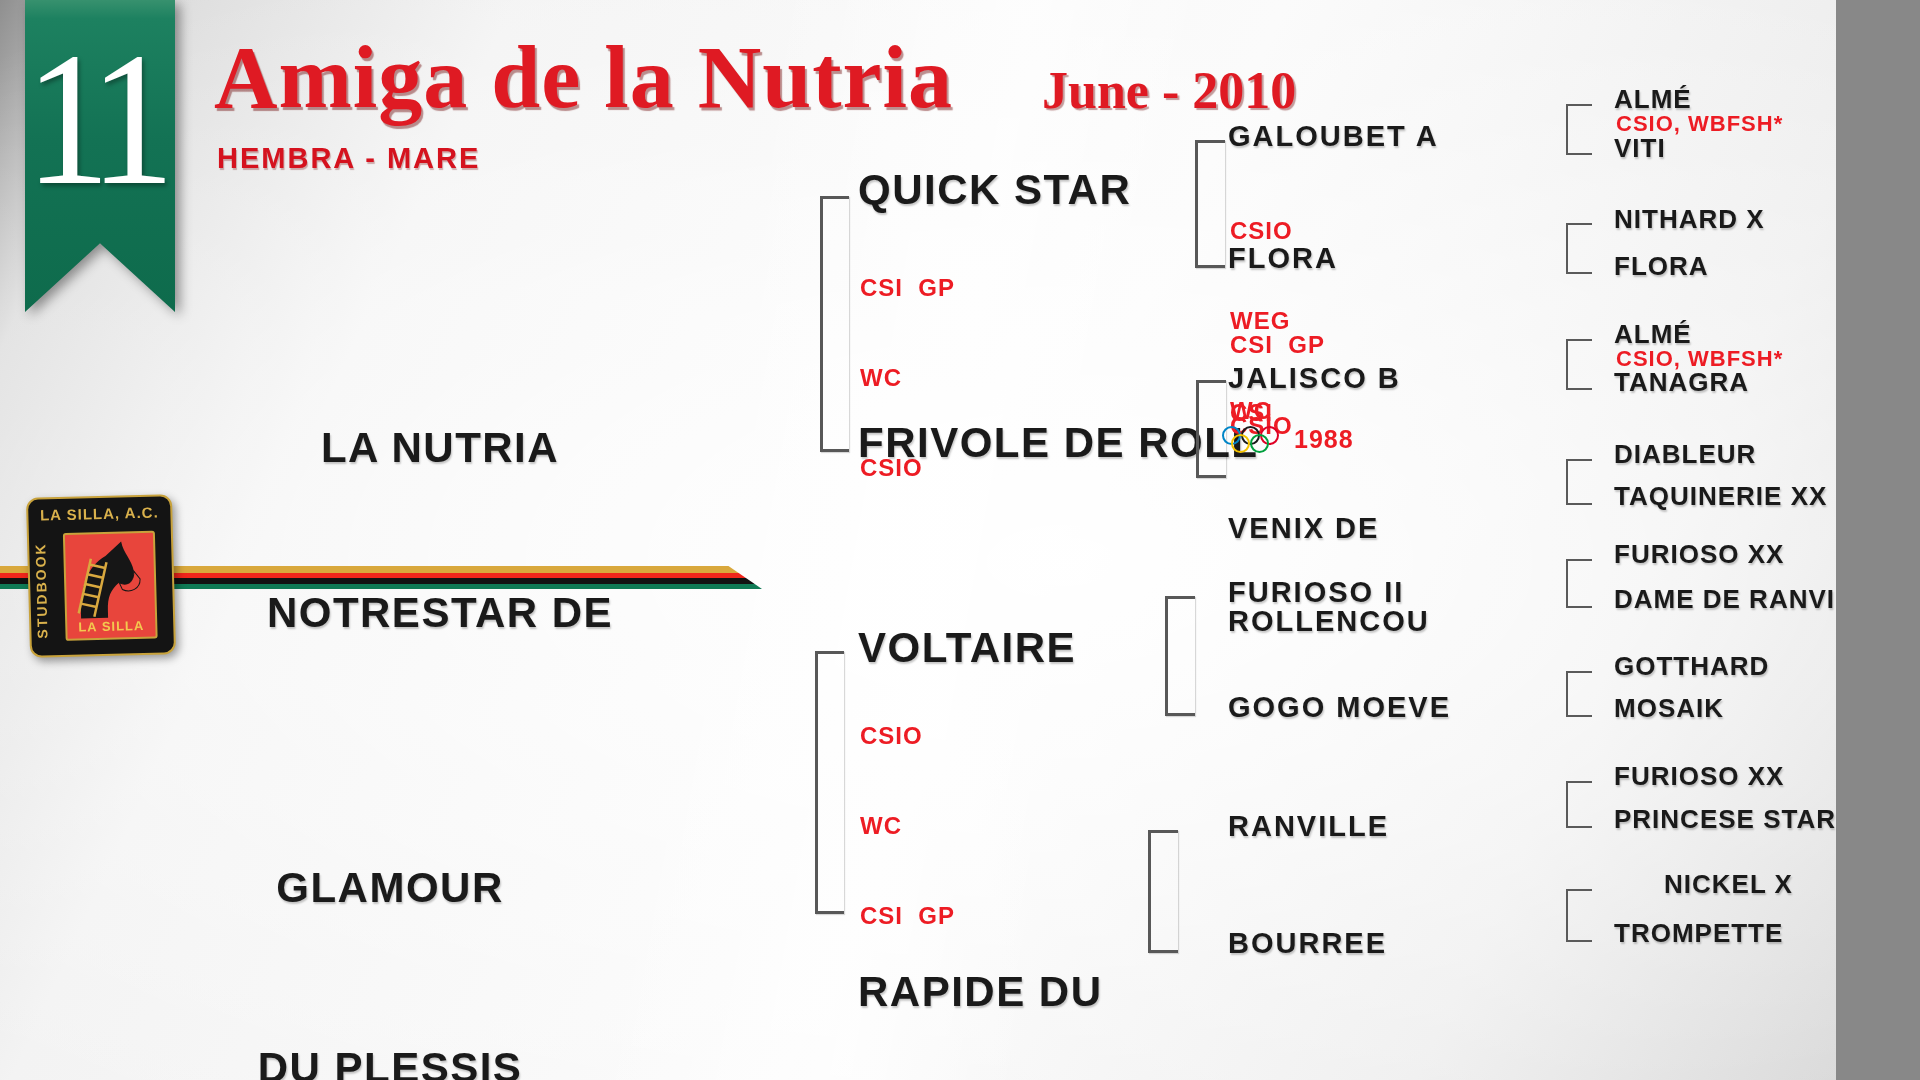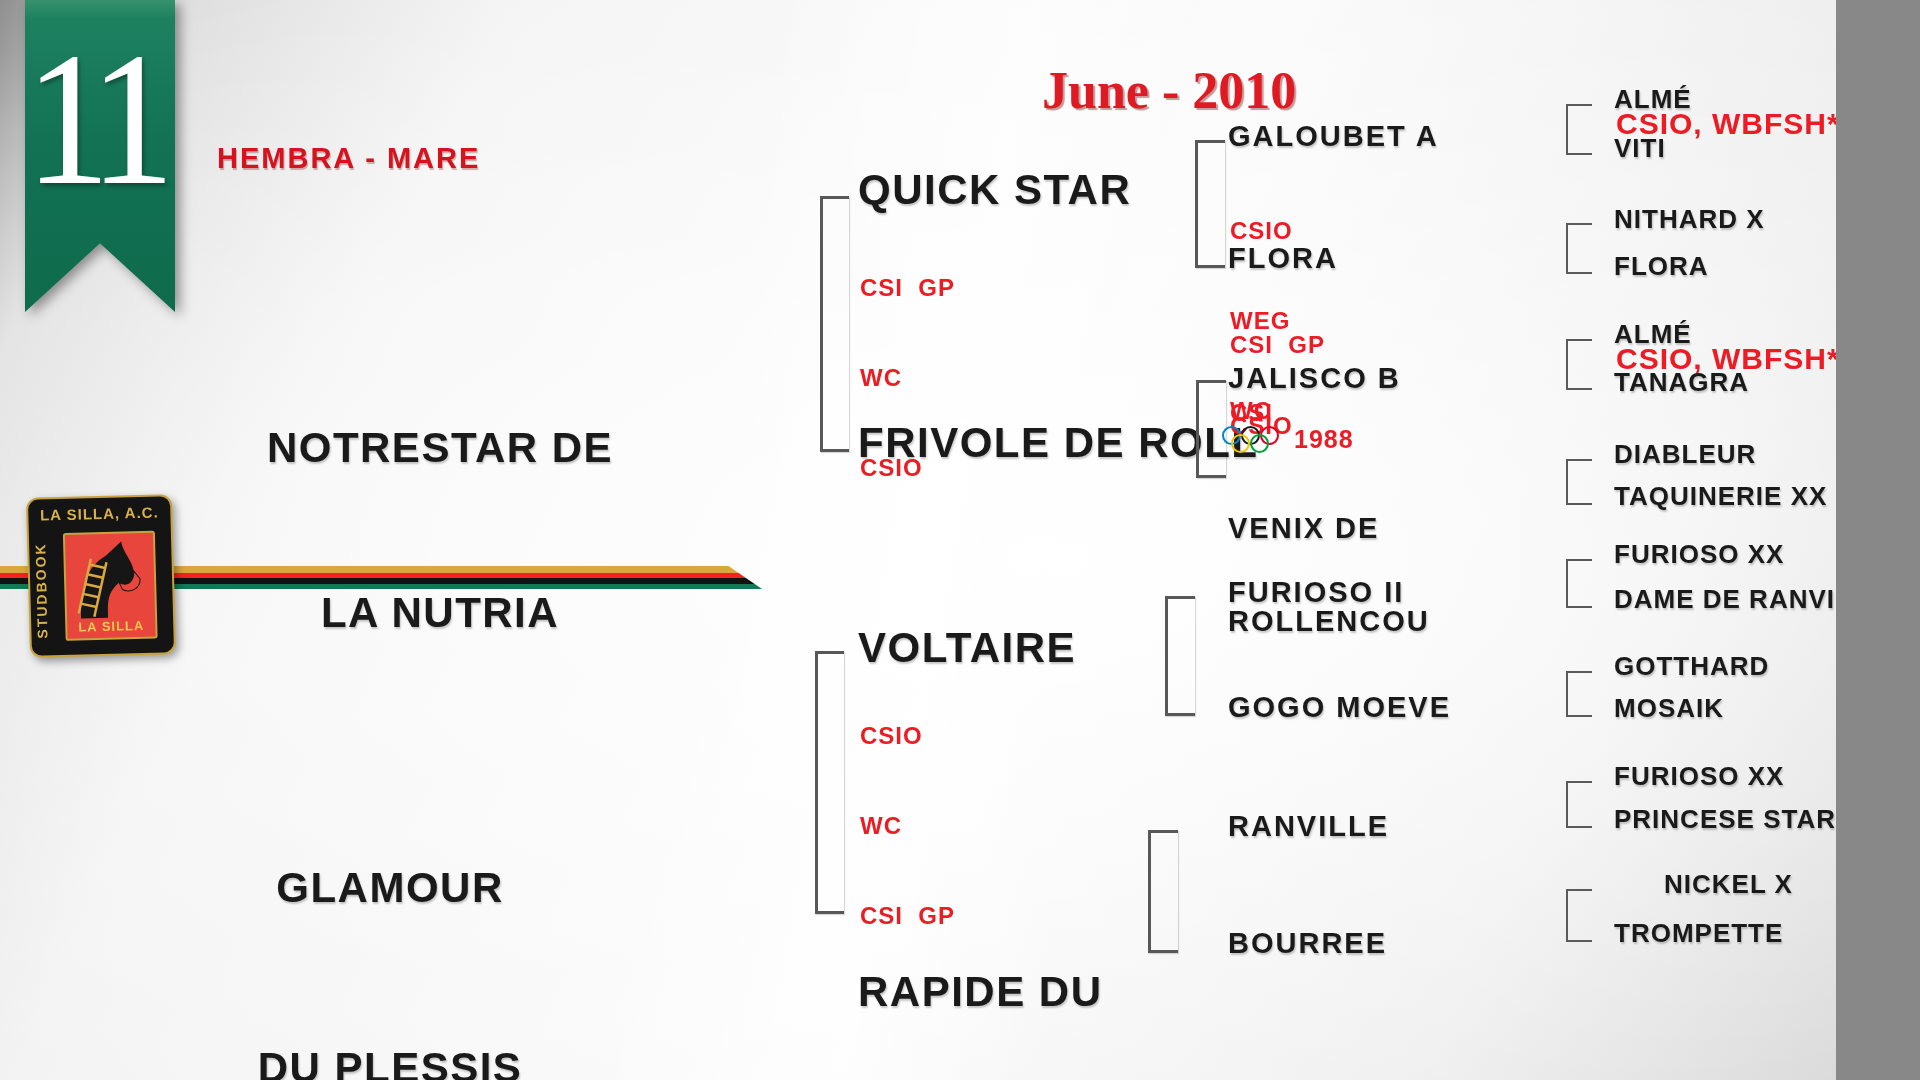--- a/index.html
+++ b/index.html
@@ -47,21 +47,21 @@
       text-shadow:1px 2px 2px rgba(0,0,0,.22);}
   .s42{font-size:42px; line-height:43px; letter-spacing:1.5px;}
   .s29{font-size:29px; line-height:31px;}
   .s26{font-size:26px; line-height:27px; letter-spacing:1px;}
   .ctr{text-align:center;}
   .g1{line-height:55px;}
   .g1b{line-height:60px;}
   .rd{color:#ED1C24; font-weight:bold; white-space:pre; letter-spacing:1px;}
   .r24{font-size:24px; line-height:30px;}
   .r24b{font-size:24px; line-height:27px;}
-  .r22{font-size:30px; line-height:23px;}
+  .r22{font-size:22px; line-height:23px;}
 
   
   .brk{border-left:3px solid #585858; border-top:3px solid #585858; border-bottom:3px solid #585858;
        box-shadow:1px 1px 1px rgba(0,0,0,.15);}
   .brk4{border-left:2px solid #5a5a5a; border-top:2px solid #5a5a5a; border-bottom:2px solid #5a5a5a;}
 
   
   .rings{width:58px; height:28px;}
   .ring{position:absolute; width:15px; height:15px; border-radius:50%; border:2.5px solid;}
 
@@ -89,20 +89,21 @@
 </head>
 <body>
 
 <div class="stage">
   <div class="bgband"></div>
 
   <div class="ribbonwrap">
     <div class="abs ribbon"></div>
     <div class="abs pagenum">11</div>
   </div>
+  <div class="abs title">Amiga de la Nutria</div>
   <div class="abs date">June - 2010</div>
   <div class="abs sexlabel">HEMBRA - MARE</div>
 
   <div class="abs stripe">
     <div style="height:7px;background:#D9A83C"></div>
     <div style="height:5px;background:#F0251B"></div>
     <div style="height:6px;background:#121212"></div>
     <div style="height:5px;background:#0F7A55"></div>
   </div>
 
@@ -121,22 +122,22 @@
           <line x1="18" y1="62" x2="34" y2="62"></line>
           <line x1="18" y1="72" x2="34" y2="72"></line>
         </g>
         <path d="M53,49 C60,53 68,50 68,38 L74,46 C74,56 64,60 56,56 Z" fill="#E8453C" stroke="#161616" stroke-width="1"></path>
       </svg>
       <div class="badge-brand">LA SILLA</div>
     </div>
   </div>
 
   <div class="abs nm s42 ctr g1" style="left:240px;top:310px;width:400px;">
+    <div>LA NUTRIA</div>
     <div>NOTRESTAR DE</div>
-    <div>LA NUTRIA</div>
   </div>
   <div class="abs nm s42 ctr g1b" style="left:210px;top:738px;width:360px;">
     <div>GLAMOUR</div>
     <div>DU PLESSIS</div>
   </div>
 
   <div class="abs brk" style="left:820px;top:196px;width:26px;height:250px;"></div>
   <div class="abs nm s42" style="left:858px;top:168px;">QUICK STAR</div>
   <div class="abs rd r24" style="left:860px;top:213px;">
     <div>CSI  GP</div>

